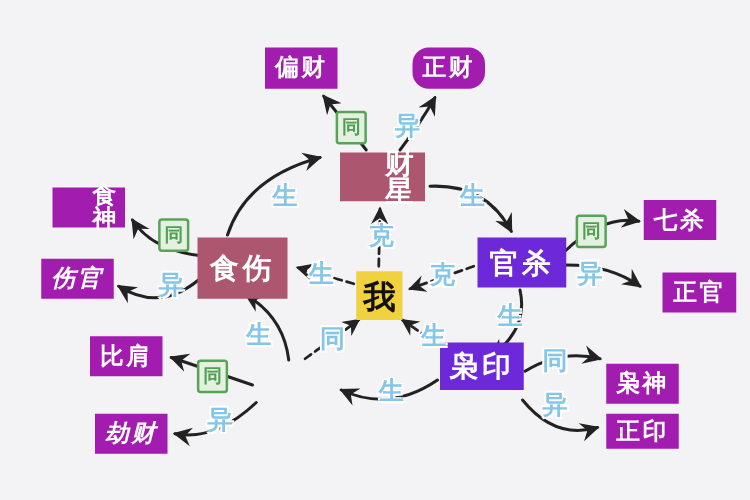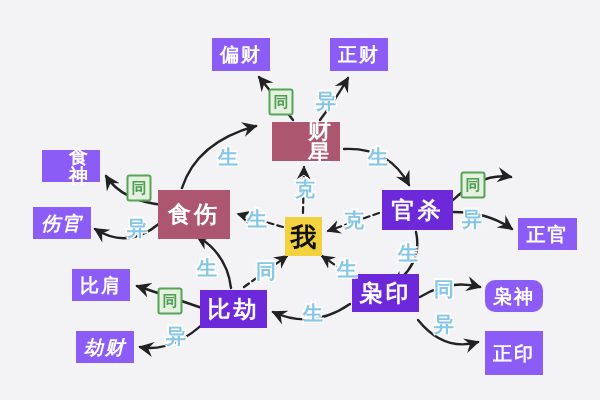--- a/index.html
+++ b/index.html
@@ -10,21 +10,21 @@
     overflow:hidden;
     font-family:"Liberation Sans","DejaVu Sans",sans-serif;
   }
   #arrows{position:absolute;left:0;top:0;width:600px;height:400px;}
   .node{
     position:absolute;
     display:flex;align-items:center;justify-content:center;
     font-weight:bold;line-height:1;
     box-sizing:border-box;
   }
-  .black{background:#8b5cf6;color:#fff;font-size:19px;letter-spacing:2px;}
+  .black{background:#a21caf;color:#fff;font-size:19px;letter-spacing:2px;text-align:center;}
   .rose{background:#ad5670;color:#fff;font-size:23px;letter-spacing:3px;}
   .slate{background:#6d28d9;color:#fff;font-size:23px;letter-spacing:3px;}
   .wo{background:#f2d13e;color:#111;font-size:26px;}
   .lbl{
     position:absolute;
     transform:translate(-50%,-50%);
     font-weight:bold;white-space:nowrap;
   }
   .lbl-blue{
     color:#85c6e8;font-size:20px;
@@ -70,33 +70,33 @@
 
       <path d="M 303 213 L 304 167" marker-end="url(#ah)"></path>
       <path d="M 379 213 L 328 231" marker-end="url(#ah)"></path>
       <path d="M 283 227 L 238 214" marker-end="url(#ah)"></path>
       <path d="M 244 287 L 287 256" marker-end="url(#ah)"></path>
       <path d="M 367 287 L 322 256" marker-end="url(#ah)"></path>
     </g>
   </svg>
 
   <div class="node black" style="left:212px;top:38px;width:58px;height:33px;">偏财</div>
-  <div class="node black" style="left:330px;top:38px;width:58px;height:33px;">正财</div>
+  <div class="node black" style="left:330px;top:38px;width:58px;height:33px;border-radius:13px;">正财</div>
   <div class="node black" style="left:42px;top:150px;width:58px;height:32px;padding-left:27px;">食神</div>
   <div class="node black" style="left:33px;top:207px;width:58px;height:32px;font-style:italic;">伤官</div>
   <div class="node black" style="left:72px;top:269px;width:58px;height:32px;">比肩</div>
   <div class="node black" style="left:76px;top:331px;width:58px;height:32px;font-style:italic;">劫财</div>
-  <div class="node black" style="left:518px;top:218px;width:59px;height:32px;">正官</div>
-  <div class="node black" style="left:485px;top:280px;width:58px;height:32px;border-radius:10px;">枭神</div>
-  <div class="node black" style="left:485px;top:331px;width:58px;height:44px;">正印</div>
+  <div class="node black" style="left:515px;top:160px;width:58px;height:32px;">七杀</div>
+  <div class="node black" style="left:530px;top:218px;width:59px;height:32px;">正官</div>
+  <div class="node black" style="left:485px;top:291px;width:58px;height:32px;">枭神</div>
+  <div class="node black" style="left:485px;top:331px;width:58px;height:28px;">正印</div>
 
   <div class="node rose" style="left:272px;top:122px;width:68px;height:39px;padding-left:36px;">财星</div>
   <div class="node rose" style="left:158px;top:190px;width:72px;height:49px;">食伤</div>
   <div class="node slate" style="left:382px;top:190px;width:71px;height:40px;">官杀</div>
-  <div class="node slate" style="left:200px;top:290px;width:67px;height:38px;">比劫</div>
   <div class="node slate" style="left:352px;top:274px;width:67px;height:38px;">枭印</div>
 
   <div class="node wo" style="left:285px;top:217px;width:37px;height:39px;">我</div>
 
   <div class="lbl lbl-blue" style="left:228px;top:157px;">生</div>
   <div class="lbl lbl-blue" style="left:378px;top:157px;">生</div>
   <div class="lbl lbl-blue" style="left:408px;top:253px;">生</div>
   <div class="lbl lbl-blue" style="left:313px;top:313px;">生</div>
   <div class="lbl lbl-blue" style="left:207px;top:268px;">生</div>
 

